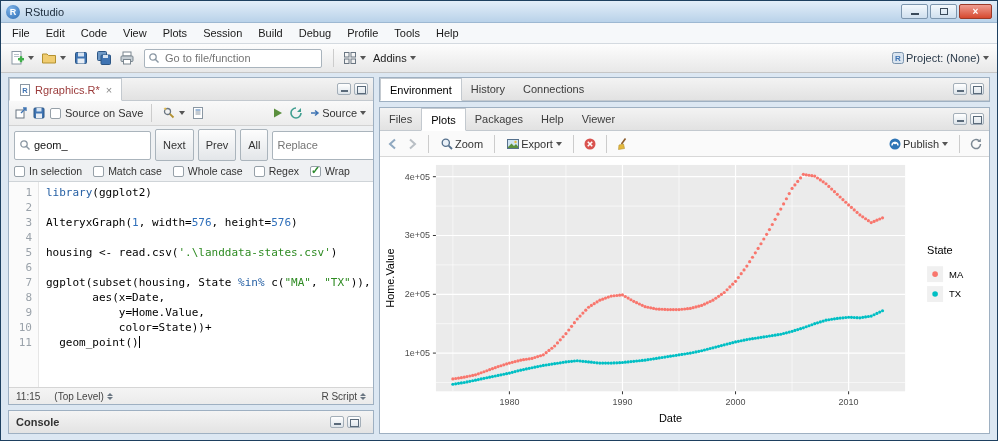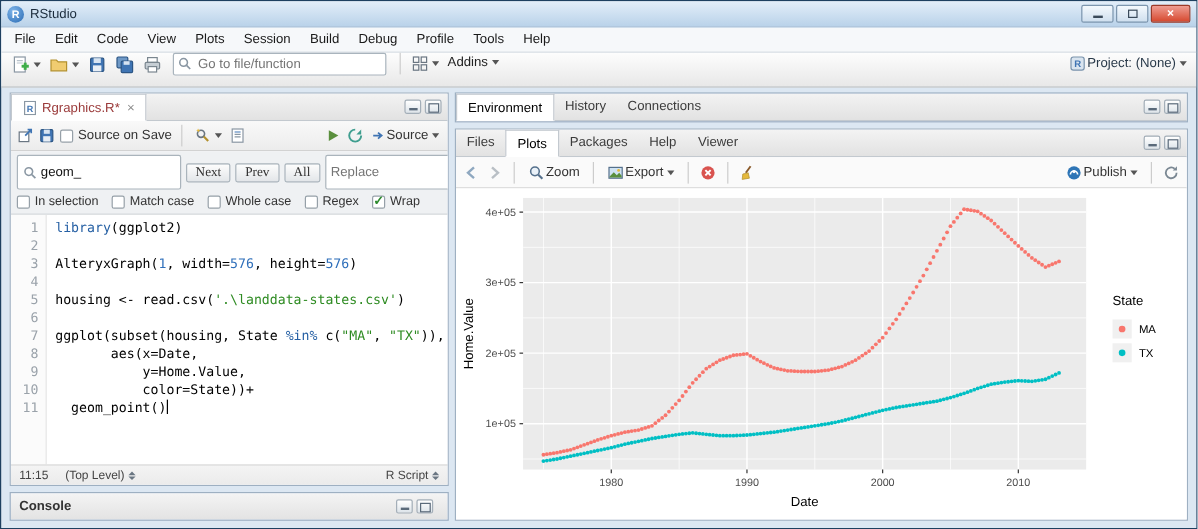--- a/index.html
+++ b/index.html
@@ -15,21 +15,21 @@
 .win-btn{width:27px;height:15px;border:1px solid #7d96ae;border-radius:2px;display:flex;align-items:center;justify-content:center;font-size:10px;color:#3a4a5a;background:linear-gradient(#f4f9fd,#cfdfee)}
 .win-btn.close{width:33px;background:linear-gradient(#ef9d92,#d6492f);color:#fff;border-color:#9c3a28;font-weight:bold}
 .win-btn .min-bar{width:8px;height:2px;background:#3a4a5a;margin-top:5px}
 .win-btn .max-box{width:8px;height:7px;border:1px solid #3a4a5a}
 
 
 .menubar{height:21px;flex:none;background:#f6f8fa;border-bottom:1px solid #d4dae0;display:flex;align-items:center;padding:0 3px}
 .menu-item{padding:2px 8px;color:#1a1a1a}
 
 
-.main-toolbar{height:29px;flex:none;background:linear-gradient(#fdfdfd,#e8e8e8);border-bottom:1px solid #c6c6c6;display:flex;align-items:flex-start;padding:0 6px;gap:3px}
+.main-toolbar{height:29px;flex:none;background:linear-gradient(#fdfdfd,#e8e8e8);border-bottom:1px solid #c6c6c6;display:flex;align-items:center;padding:0 6px;gap:3px}
 .tb-btn{display:flex;align-items:center;gap:1px;padding:2px;border-radius:2px}
 .tb-sep{width:1px;height:18px;background:#cccccc;margin:0 4px}
 .caret{width:0;height:0;border-left:3px solid transparent;border-right:3px solid transparent;border-top:4px solid #555;display:inline-block;margin-left:2px}
 .goto-box{position:relative;margin:0 4px}
 .goto-box input{width:178px;height:19px;border:1px solid #a9b4bd;border-radius:2px;padding:0 4px 0 20px;font-size:11px;color:#888;background:#fff;outline:none}
 .goto-box .mag{position:absolute;left:4px;top:3px}
 .toolbar-right{margin-left:auto;display:flex;align-items:center;gap:4px}
 .proj-label{color:#2a3a4a}
 .icon16{width:16px;height:16px;display:block}
 .icon14{width:14px;height:14px;display:block}
@@ -61,21 +61,21 @@
 .cb.checked::after{content:"✓";position:absolute;left:0px;top:-3px;color:#2e8b2e;font-size:11px;font-weight:bold}
 .cb-wrap{display:inline-flex;align-items:center;gap:4px;color:#333}
 .src-toolbar .right{margin-left:auto;display:flex;align-items:center;gap:4px}
 
 
 .findbar{flex:none;background:#eff1f3;border-bottom:1px solid #cfd4d8;padding:3px 5px 4px}
 .find-row1{display:flex;align-items:center;gap:4px}
 .search-box{display:flex;align-items:center;background:#fff;border:1px solid #aab4bc;border-radius:2px;height:29px;padding:0 4px;gap:3px}
 .search-box input{border:none;outline:none;font-size:11px;width:112px;color:#111;background:transparent}
 .search-box.replace input{width:104px;color:#999}
-.fbtn{height:16px;padding:0 7px;border:1px solid #aab4bc;border-radius:2px;background:linear-gradient(#fdfdfd,#e3e6e9);font-size:11px;color:#333;font-family:Liberation Serif, serif}
+.fbtn{height:32px;padding:0 7px;border:1px solid #aab4bc;border-radius:2px;background:linear-gradient(#fdfdfd,#e3e6e9);font-size:11px;color:#333;font-family:Liberation Sans, sans-serif}
 .find-row2{display:flex;align-items:center;gap:11px;margin-top:4px;font-size:10.5px}
 
 
 .editor{flex:1;display:flex;overflow:hidden;background:#fff;font-family:"DejaVu Sans Mono","Liberation Mono",monospace;font-size:11px;line-height:15px}
 .gutter{width:30px;flex:none;background:#fbfbfb;border-right:1px solid #e6e6e6;text-align:right;padding:3px 6px 0 0;color:#9aa2aa}
 .code{flex:1;padding:3px 0 0 7px;white-space:pre;overflow:hidden}
 .tok-kw{color:#2660a4}
 .tok-num{color:#2f6fba}
 .tok-str{color:#2e8b22}
 .tok-pl{color:#000}

